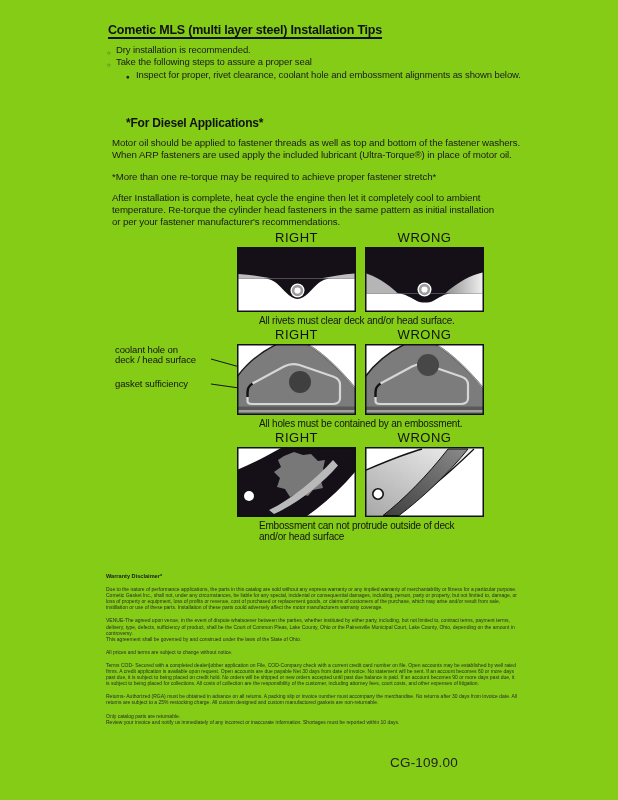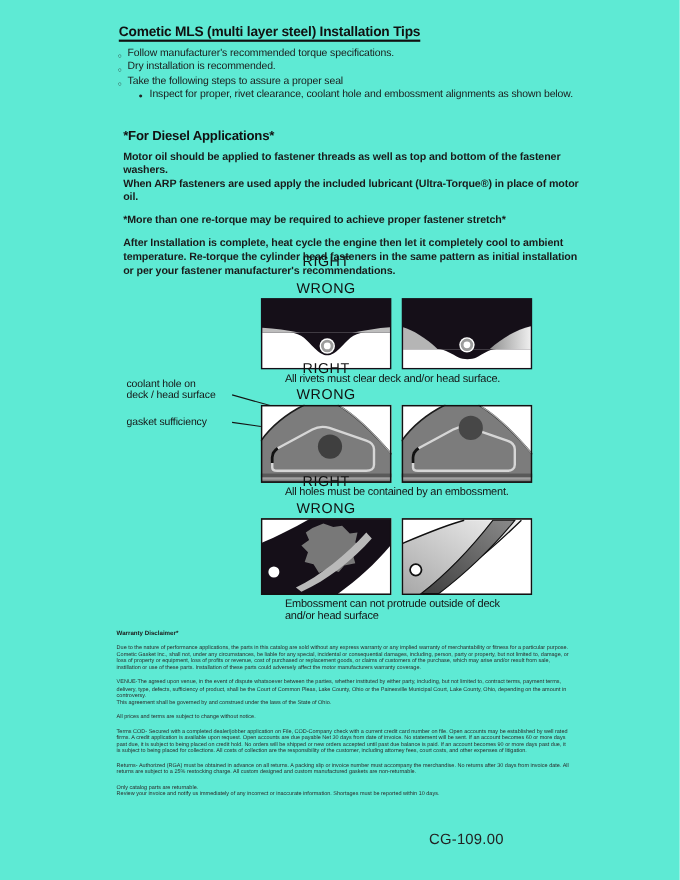--- a/index.html
+++ b/index.html
@@ -2,43 +2,43 @@
 <html style="--ink: #1a1a1a; --diagram-black: #150f18; --panel-gray: #7c7c7c;"><head>
 <meta charset="utf-8">
 <style>
   :root{
     --ink:#1a1a1a;
     --diagram-black:#150f18;
     --panel-gray:#7c7c7c;
   }
   html,body{margin:0;padding:0;background:#ffffff;}
   .page{
-    position:relative;width:618px;height:800px;background:#5eead4;
+    position:relative;width:618px;height:800px;background:#84cc16;
     font-family:"Liberation Sans",sans-serif;color:var(--ink);
     overflow:hidden;
   }
   
   .intro{position:absolute;left:100px;top:20px;width:445px;}
   .title{
     display:inline-block;margin:0 0 7px 8px;font-size:12.5px;font-weight:bold;
     letter-spacing:-0.2px;text-decoration:underline;text-underline-offset:3px;
     text-decoration-thickness:1.5px;color:#111;
   }
   .bullets{list-style:none;margin:0;padding:0;font-size:9.5px;letter-spacing:-0.1px;}
   .bullets li{position:relative;padding-left:16px;line-height:12.4px;}
   .bullets li::before{content:"○";position:absolute;left:7px;top:3px;font-size:6px;color:#222;}
   .bullets li.sub{padding-left:36px;}
   .bullets li.sub::before{content:"●";left:26px;top:2px;font-size:6.5px;}
   
   .diesel{position:absolute;left:112px;top:117px;width:420px;font-size:9.7px;line-height:12.2px;letter-spacing:-0.1px;}
-  .diesel h2{margin:0 0 8px 0;font-size:12px;font-weight:bold;letter-spacing:-0.2px;color:#111;}
-  .diesel p{margin:0 0 9px 0;white-space:pre-line;font-weight:bold;}
+  .diesel h2{margin:0 0 8px 14px;font-size:12px;font-weight:bold;letter-spacing:-0.2px;color:#111;}
+  .diesel p{margin:0 0 9px 0;white-space:pre-line;}
   
   .diag{position:absolute;left:237px;width:248px;}
-  .diag-labels{display:flex;gap:9px;margin-bottom:2px;flex-direction:column;}
+  .diag-labels{display:flex;gap:9px;margin-bottom:2px;}
   .diag-labels .lbl{width:119px;text-align:center;font-size:13px;letter-spacing:0.5px;color:#111;}
   .panels{display:flex;gap:9px;}
   .panel{display:block;width:119px;}
   .caption{margin-top:3px;font-size:10px;letter-spacing:-0.2px;line-height:11px;color:#141414;white-space:pre-line;margin-left:22px;}
   .diag1{top:230px;}
   .diag2{top:327px;}
   .diag3{top:430px;}
   .callout{position:absolute;width:95px;text-align:left;font-size:9.5px;line-height:10.3px;
            letter-spacing:-0.1px;color:#141414;white-space:pre-line;}
   .callout-coolant{left:115px;top:345px;}
@@ -53,21 +53,20 @@
   .page-number{position:absolute;left:390px;top:755px;font-size:13.5px;letter-spacing:0.2px;color:#222;}
 </style>
 </head>
 <body>
 
 <div class="page">
 
   <div class="intro">
     <h1 class="title">Cometic MLS (multi layer steel) Installation Tips</h1>
     <ul class="bullets">
-      <li>Follow manufacturer's recommended torque specifications.</li>
       <li>Dry installation is recommended.</li>
       <li>Take the following steps to assure a proper seal</li>
       <li class="sub">Inspect for proper, rivet clearance, coolant hole and embossment alignments as shown below.</li>
     </ul>
   </div>
 
   <div class="diesel">
     <h2>*For Diesel Applications*</h2>
     <p>Motor oil should be applied to fastener threads as well as top and bottom of the fastener washers.
 When ARP fasteners are used apply the included lubricant (Ultra-Torque®) in place of motor oil.</p>

